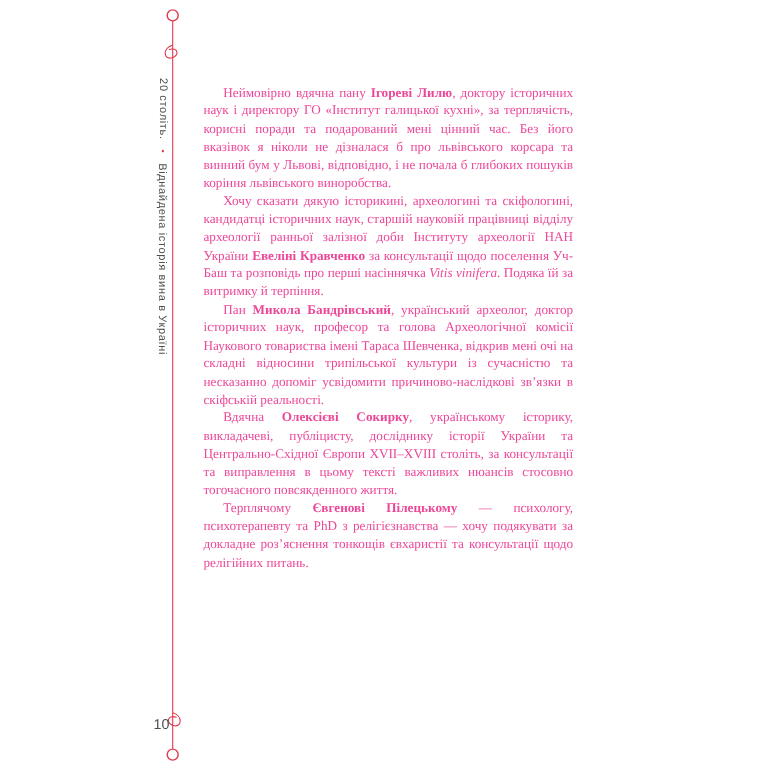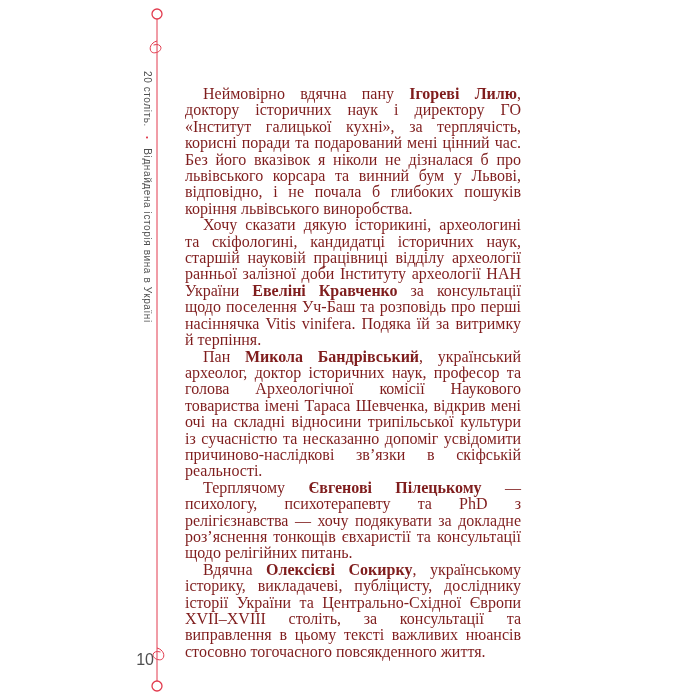--- a/index.html
+++ b/index.html
@@ -34,38 +34,38 @@
     color: var(--accent);
     padding: 9px 0;
     font-size: 8px;
   }
 
   .page-number {
     position: absolute;
     left: 128px; top: 651px; width: 26px;
     text-align: right;
     font-family: "Liberation Sans", sans-serif;
-    font-size: 16px;
+    font-size: 13px;
     color: #4f4f4f;
   }
 
   
   .text-block {
     position: absolute;
-    left: 185px; top: 86px; width: 336px;
-    color: #7f1d1d;
-    font-size: 16px;
+    left: 185px; top: 76px; width: 336px;
+    color: #ec4899;
+    font-size: 12px;
     line-height: 16.4px;
     text-align: justify;
     hyphens: auto;
     -webkit-hyphens: auto;
   }
   .para { margin: 0; text-indent: 18px; }
   .seg.bold { font-weight: bold; }
-  .seg.italic { }
+  .seg.italic { font-style: italic; }
 </style>
 </head>
 <body>
 
 <div class="page">
 
   <svg class="margin-rule" width="40" height="700" viewBox="0 0 40 700" aria-hidden="true">
     <line x1="17" y1="19" x2="17" y2="681" class="accent-stroke"></line>
     <g>
       <circle cx="17" cy="14" r="5" class="accent-stroke thick"></circle>
@@ -78,17 +78,17 @@
   </svg>
 
   <div class="vertical-title"><span>20 століть.</span><span class="sep">•</span><span>Віднайдена історія вина в Україні</span></div>
 
   <div class="page-number">10</div>
 
   <main class="text-block" id="text-block">
       <p class="para"><span class="seg normal">Неймовірно вдячна пану </span><span class="seg bold">Ігореві Лилю</span><span class="seg normal">, доктору історичних наук і директору ГО «Інститут галицької кухні», за терплячість, корисні поради та подарований мені цінний час. Без його вказівок я ніколи не дізналася б про львівського корсара та винний бум у Львові, відповідно, і не почала б глибоких пошуків коріння львівського виноробства.</span></p>
       <p class="para"><span class="seg normal">Хочу сказати дякую історикині, археологині та скіфологині, кандидатці історичних наук, старшій науковій працівниці відділу археології ранньої залізної доби Інституту археології НАН України </span><span class="seg bold">Евеліні Кравченко</span><span class="seg normal"> за консультації щодо поселення Уч-Баш та розповідь про перші насіннячка </span><span class="seg italic">Vitis vinifera</span><span class="seg normal">. Подяка їй за витримку й терпіння.</span></p>
       <p class="para"><span class="seg normal">Пан </span><span class="seg bold">Микола Бандрівський</span><span class="seg normal">, український археолог, доктор історичних наук, професор та голова Археологічної комісії Наукового товариства імені Тараса Шевченка, відкрив мені очі на складні відносини трипільської культури із сучасністю та несказанно допоміг усвідомити причиново-наслідкові зв’язки в скіфській реальності.</span></p>
+      <p class="para"><span class="seg normal">Вдячна </span><span class="seg bold">Олексієві Сокирку</span><span class="seg normal">, українському історику, викладачеві, публіцисту, досліднику історії України та Центрально-Східної Європи XVII–XVIII століть, за консультації та виправлення в цьому тексті важливих нюансів стосовно тогочасного повсякденного життя.</span></p>
       <p class="para"><span class="seg normal">Терплячому </span><span class="seg bold">Євгенові Пілецькому</span><span class="seg normal"> — психологу, психотерапевту та PhD з релігієзнавства — хочу подякувати за докладне роз’яснення тонкощів євхаристії та консультації щодо релігійних питань.</span></p>
-      <p class="para"><span class="seg normal">Вдячна </span><span class="seg bold">Олексієві Сокирку</span><span class="seg normal">, українському історику, викладачеві, публіцисту, досліднику історії України та Центрально-Східної Європи XVII–XVIII століть, за консультації та виправлення в цьому тексті важливих нюансів стосовно тогочасного повсякденного життя.</span></p>
     </main>
 
 </div>
 
 </body></html>

